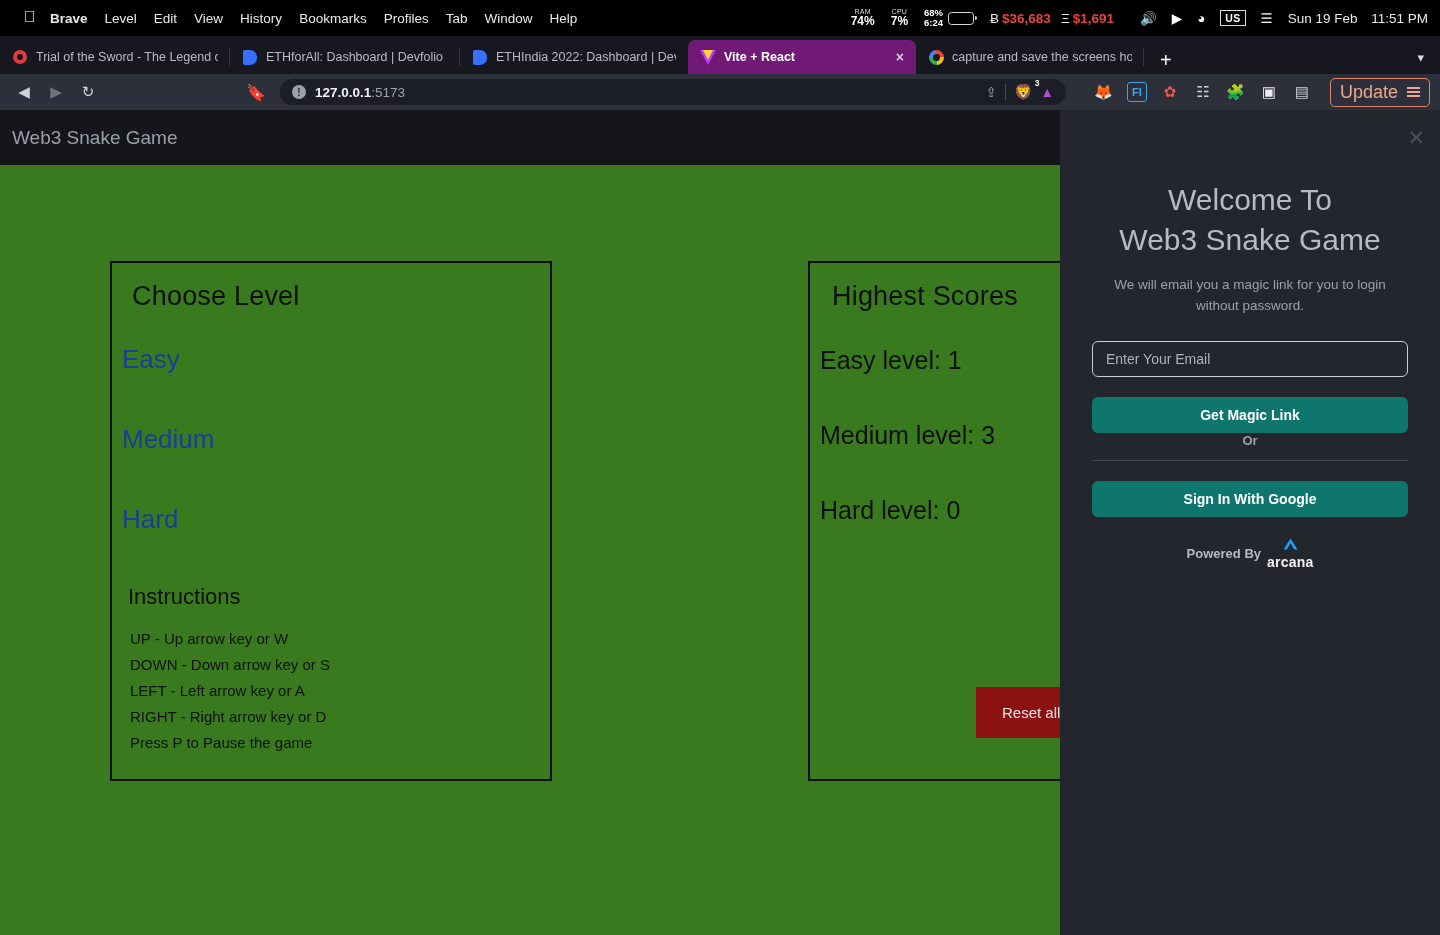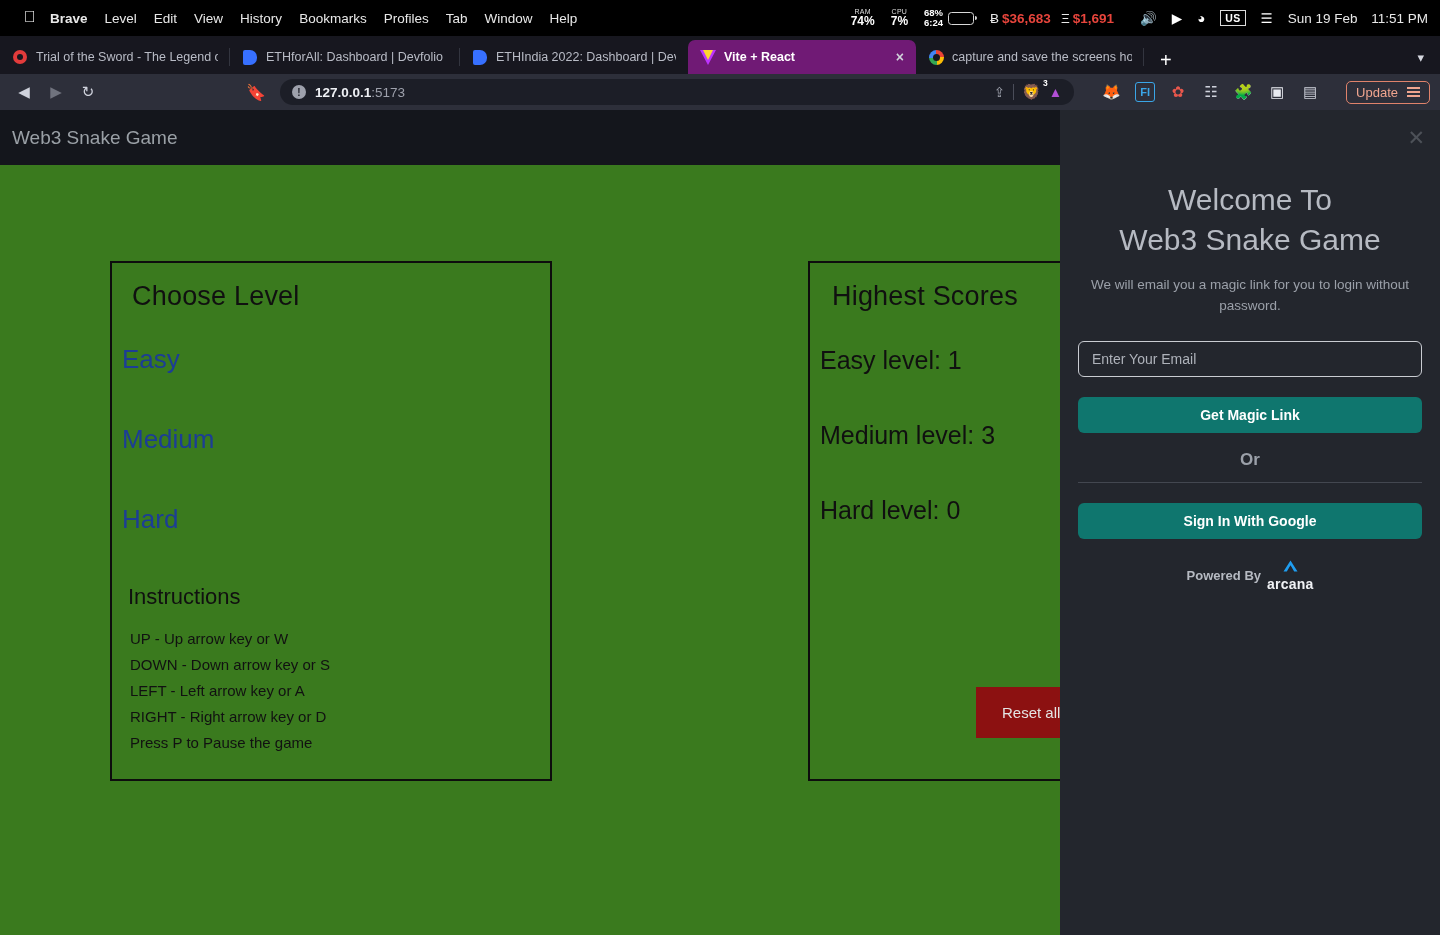--- a/index.html
+++ b/index.html
@@ -94,22 +94,22 @@
              align-items: center; justify-content: center; flex: none; }
   .url-actions { display: flex; align-items: center; gap: 8px; margin-left: auto; }
   .vdiv { width: 1px; height: 16px; background: #4a4d59; }
   .brave-lion { position: relative; color: #f2793b; font-size: 15px; }
   .brave-lion .cnt { position: absolute; top: -5px; right: -7px; font-size: 8.5px;
                      color: #fff; font-weight: bold; }
   .ext-row { display: flex; align-items: center; gap: 13px; margin-left: 18px; }
   .ext { width: 20px; height: 20px; display: flex; align-items: center;
          justify-content: center; font-size: 15px; }
   .update-btn { border: 1px solid #e0836b; color: #f0a58f; border-radius: 5px;
-                padding: 3px 9px; font-size: 13px; display: flex; align-items: center;
-                gap: 9px; margin-left: 22px; }
+                padding: 3px 9px; font-size: 18px; display: flex; align-items: center;
+                gap: 9px; margin-left: 14px; }
   .hamb { display: inline-flex; flex-direction: column; gap: 2.5px; }
   .hamb i { display: block; width: 13px; height: 1.6px; background: #f0a58f; }
 
   
   .page { position: absolute; top: 110px; left: 0; width: 1440px; height: 825px;
           background: #38761d; overflow: hidden; }
   .page-header { height: 55px; background: #14161c; display: flex; align-items: center;
                  padding-left: 12px; }
   .page-header h1 { font-size: 19px; font-weight: normal; color: #9aa0a6; }
   .game-area { position: relative; height: 770px; background: #3a7a1e; }
@@ -131,31 +131,31 @@
   .score-list { margin-top: 34px; }
   .reset-btn { position: absolute; left: 166px; bottom: 41px; background: #8c1111;
                color: #e4e4e4; border: none; font-size: 15px; padding: 17px 26px;
                white-space: nowrap; font-family: inherit; }
 
   
   .overlay { position: absolute; top: 110px; right: 0; width: 380px; height: 825px;
              background: #23262d; }
   .ov-close { position: absolute; top: 17px; right: 15px; font-size: 21px;
               color: #4d5158; line-height: 1; }
-  .ov-inner { padding: 70px 18px 0; text-align: center; }
+  .ov-inner { padding: 70px 32px 0; text-align: center; }
   .ov-title { font-size: 30px; line-height: 1.32; color: #b6bac2; font-weight: normal; }
   .ov-sub { margin-top: 16px; font-size: 13.5px; line-height: 1.55; color: #9ba0a9; }
   .ov-input { margin-top: 24px; width: 100%; height: 36px; background: transparent;
               border: 1px solid #c9ccd2; border-radius: 6px; color: #d6d9de;
               font-size: 14px; padding: 0 13px; font-family: inherit; }
   .ov-input::placeholder { color: #aeb2ba; }
   .ov-btn { margin-top: 20px; width: 100%; height: 36px; border: none; border-radius: 6px;
             background: #0f766e; color: #fff; font-size: 14px; font-weight: bold;
             font-family: inherit; }
-  .ov-or { margin-top: 17px; font-size: 17px; font-weight: bold; color: #9ba0a9; }
+  .ov-or { font-size: 13px; font-weight: bold; color: #9ba0a9; }
   .ov-rule { margin-top: 12px; height: 1px; background: #434750; }
   .powered { margin-top: 20px; display: flex; align-items: center; justify-content: center;
              gap: 6px; font-size: 13px; font-weight: bold; color: #b6bac2; }
   .arcana-logo { display: flex; align-items: center; gap: 3px; flex-direction: column; }
   .arcana-word { color: #f0f2f5; font-size: 14px; font-weight: bold; letter-spacing: .2px; }
 </style>
 </head>
 <body>
 
 <div id="screen">

